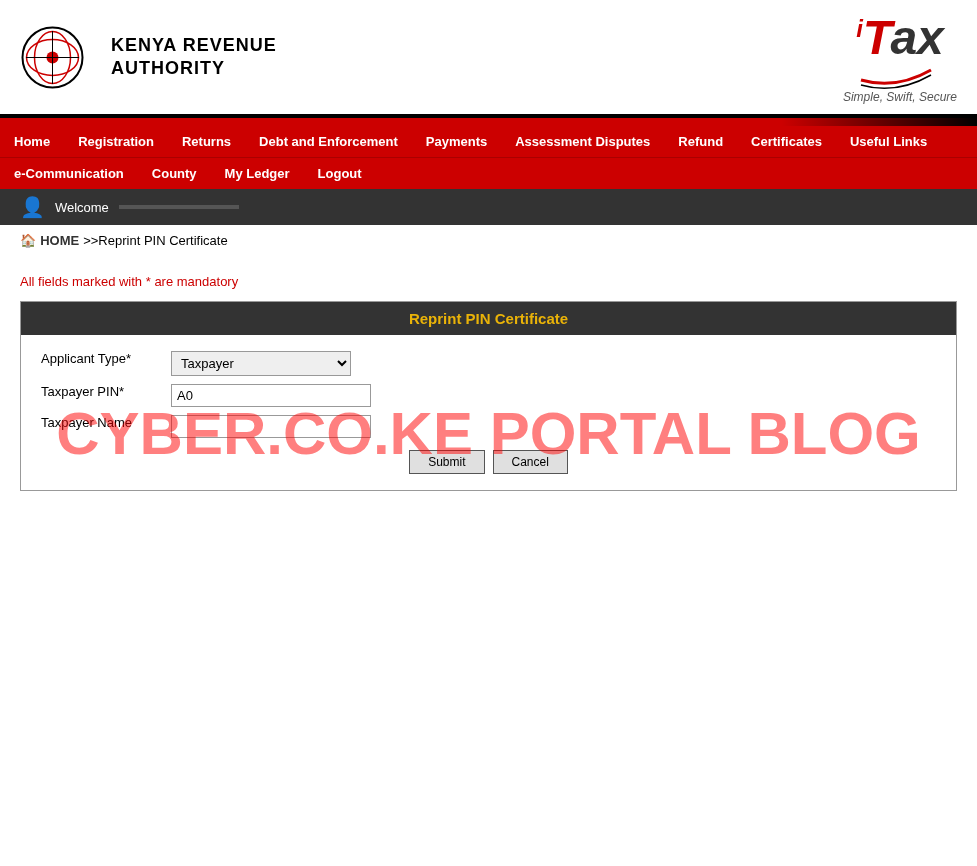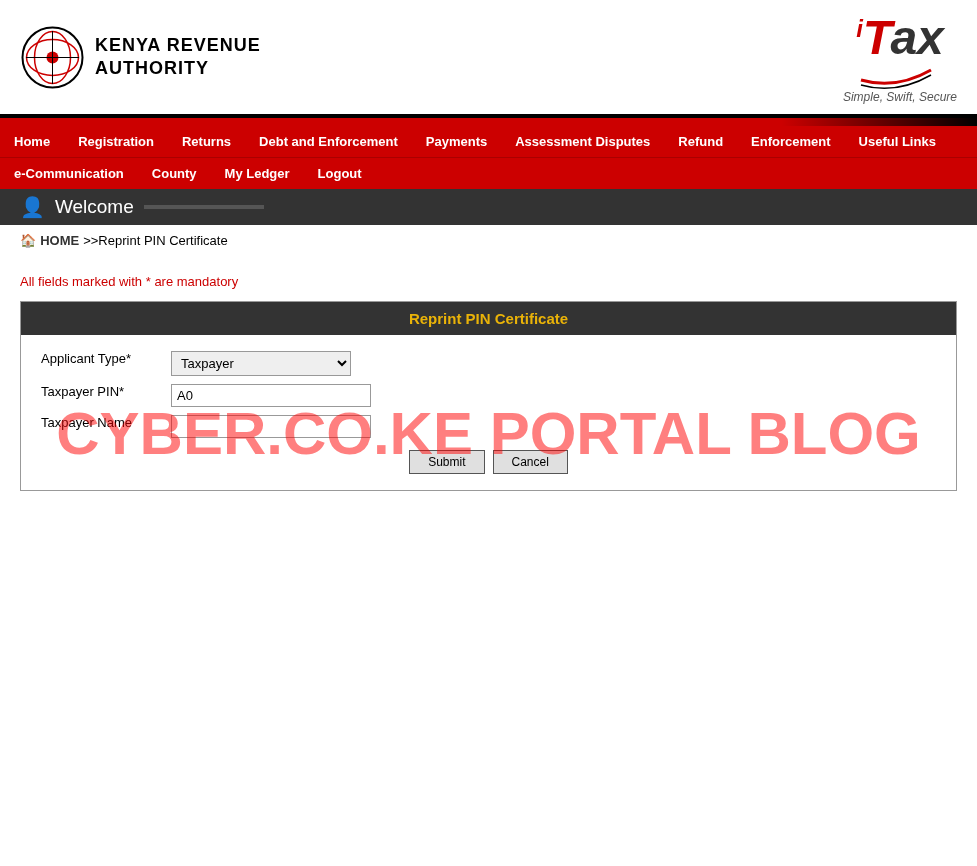--- a/index.html
+++ b/index.html
@@ -15,21 +15,21 @@
     .red-bar { height: 8px; background: linear-gradient(to right, #cc0000 80%, #000 100%); }
 
     
     .nav-top { background: #cc0000; display: flex; align-items: center; padding: 0; }
     .nav-top a, .nav-bottom a { color: #fff; text-decoration: none; padding: 8px 14px; font-size: 13px; font-weight: bold; display: inline-block; white-space: nowrap; }
     .nav-bottom { background: #cc0000; display: flex; align-items: flex-end; padding: 0; border-top: 1px solid #aa0000; }
 
     
     .welcome-bar { background: #333; display: flex; align-items: center; padding: 6px 20px; gap: 10px; }
     .welcome-icon { color: #aaa; font-size: 20px; }
-    .welcome-text { color: #fff; font-size: 19px; }
+    .welcome-text { color: #fff; font-size: 13px; }
     .welcome-name { color: #fff; font-size: 13px; background: #555; padding: 2px 60px; }
 
     
     .breadcrumb { padding: 8px 20px; font-size: 13px; display: flex; align-items: center; gap: 4px; }
     .breadcrumb a { color: #333; text-decoration: none; font-weight: bold; }
 
     
     .mandatory-note { color: #cc0000; font-size: 13px; padding: 8px 20px 12px; margin-top: 10px; }
 
     
@@ -41,21 +41,21 @@
     .form-control { font-size: 13px; padding: 3px 5px; border: 1px solid #999; }
     select.form-control { width: 180px; }
     input.form-control { width: 200px; }
     .form-actions { display: flex; justify-content: center; gap: 8px; margin-top: 12px; }
     .btn { padding: 4px 18px; font-size: 12px; cursor: pointer; border: 1px solid #555; background: #e0e0e0; }
 
     
     .watermark { position: fixed; top: 50%; left: 50%; transform: translate(-50%, -50%); color: red; font-size: 60px; font-weight: bold; opacity: 0.5; pointer-events: none; white-space: nowrap; z-index: 9999; }
 
     
-    .kra-logo-area { display: flex; align-items: center; gap: 10px; }
+    .kra-logo-area { display: flex; align-items: center; gap: 26px; }
     .kra-emblem { width: 65px; height: 65px; }
   </style>
 </head>
 <body>
 
 <div class="header">
   <div class="kra-logo-area">
     <svg class="kra-emblem" viewBox="0 0 65 65" xmlns="http://www.w3.org/2000/svg">
       <circle cx="32.5" cy="32.5" r="30" fill="none" stroke="#000" stroke-width="2"></circle>
       <ellipse cx="32.5" cy="32.5" rx="18" ry="26" fill="none" stroke="#cc0000" stroke-width="1.5"></ellipse>
@@ -85,21 +85,21 @@
 <div class="red-bar"></div>
 
 <div class="nav-top">
   <a href="#">Home</a>
   <a href="#">Registration</a>
   <a href="#">Returns</a>
   <a href="#">Debt and Enforcement</a>
   <a href="#">Payments</a>
   <a href="#">Assessment Disputes</a>
   <a href="#">Refund</a>
-  <a href="#">Enforcement</a>
+  <a href="#">Certificates</a>
   <a href="#">Useful Links</a>
 </div>
 
 <div class="nav-bottom">
   <a href="#">e-Communication</a>
   <a href="#">County</a>
   <a href="#">My Ledger</a>
   <a href="#">Logout</a>
 </div>
 

